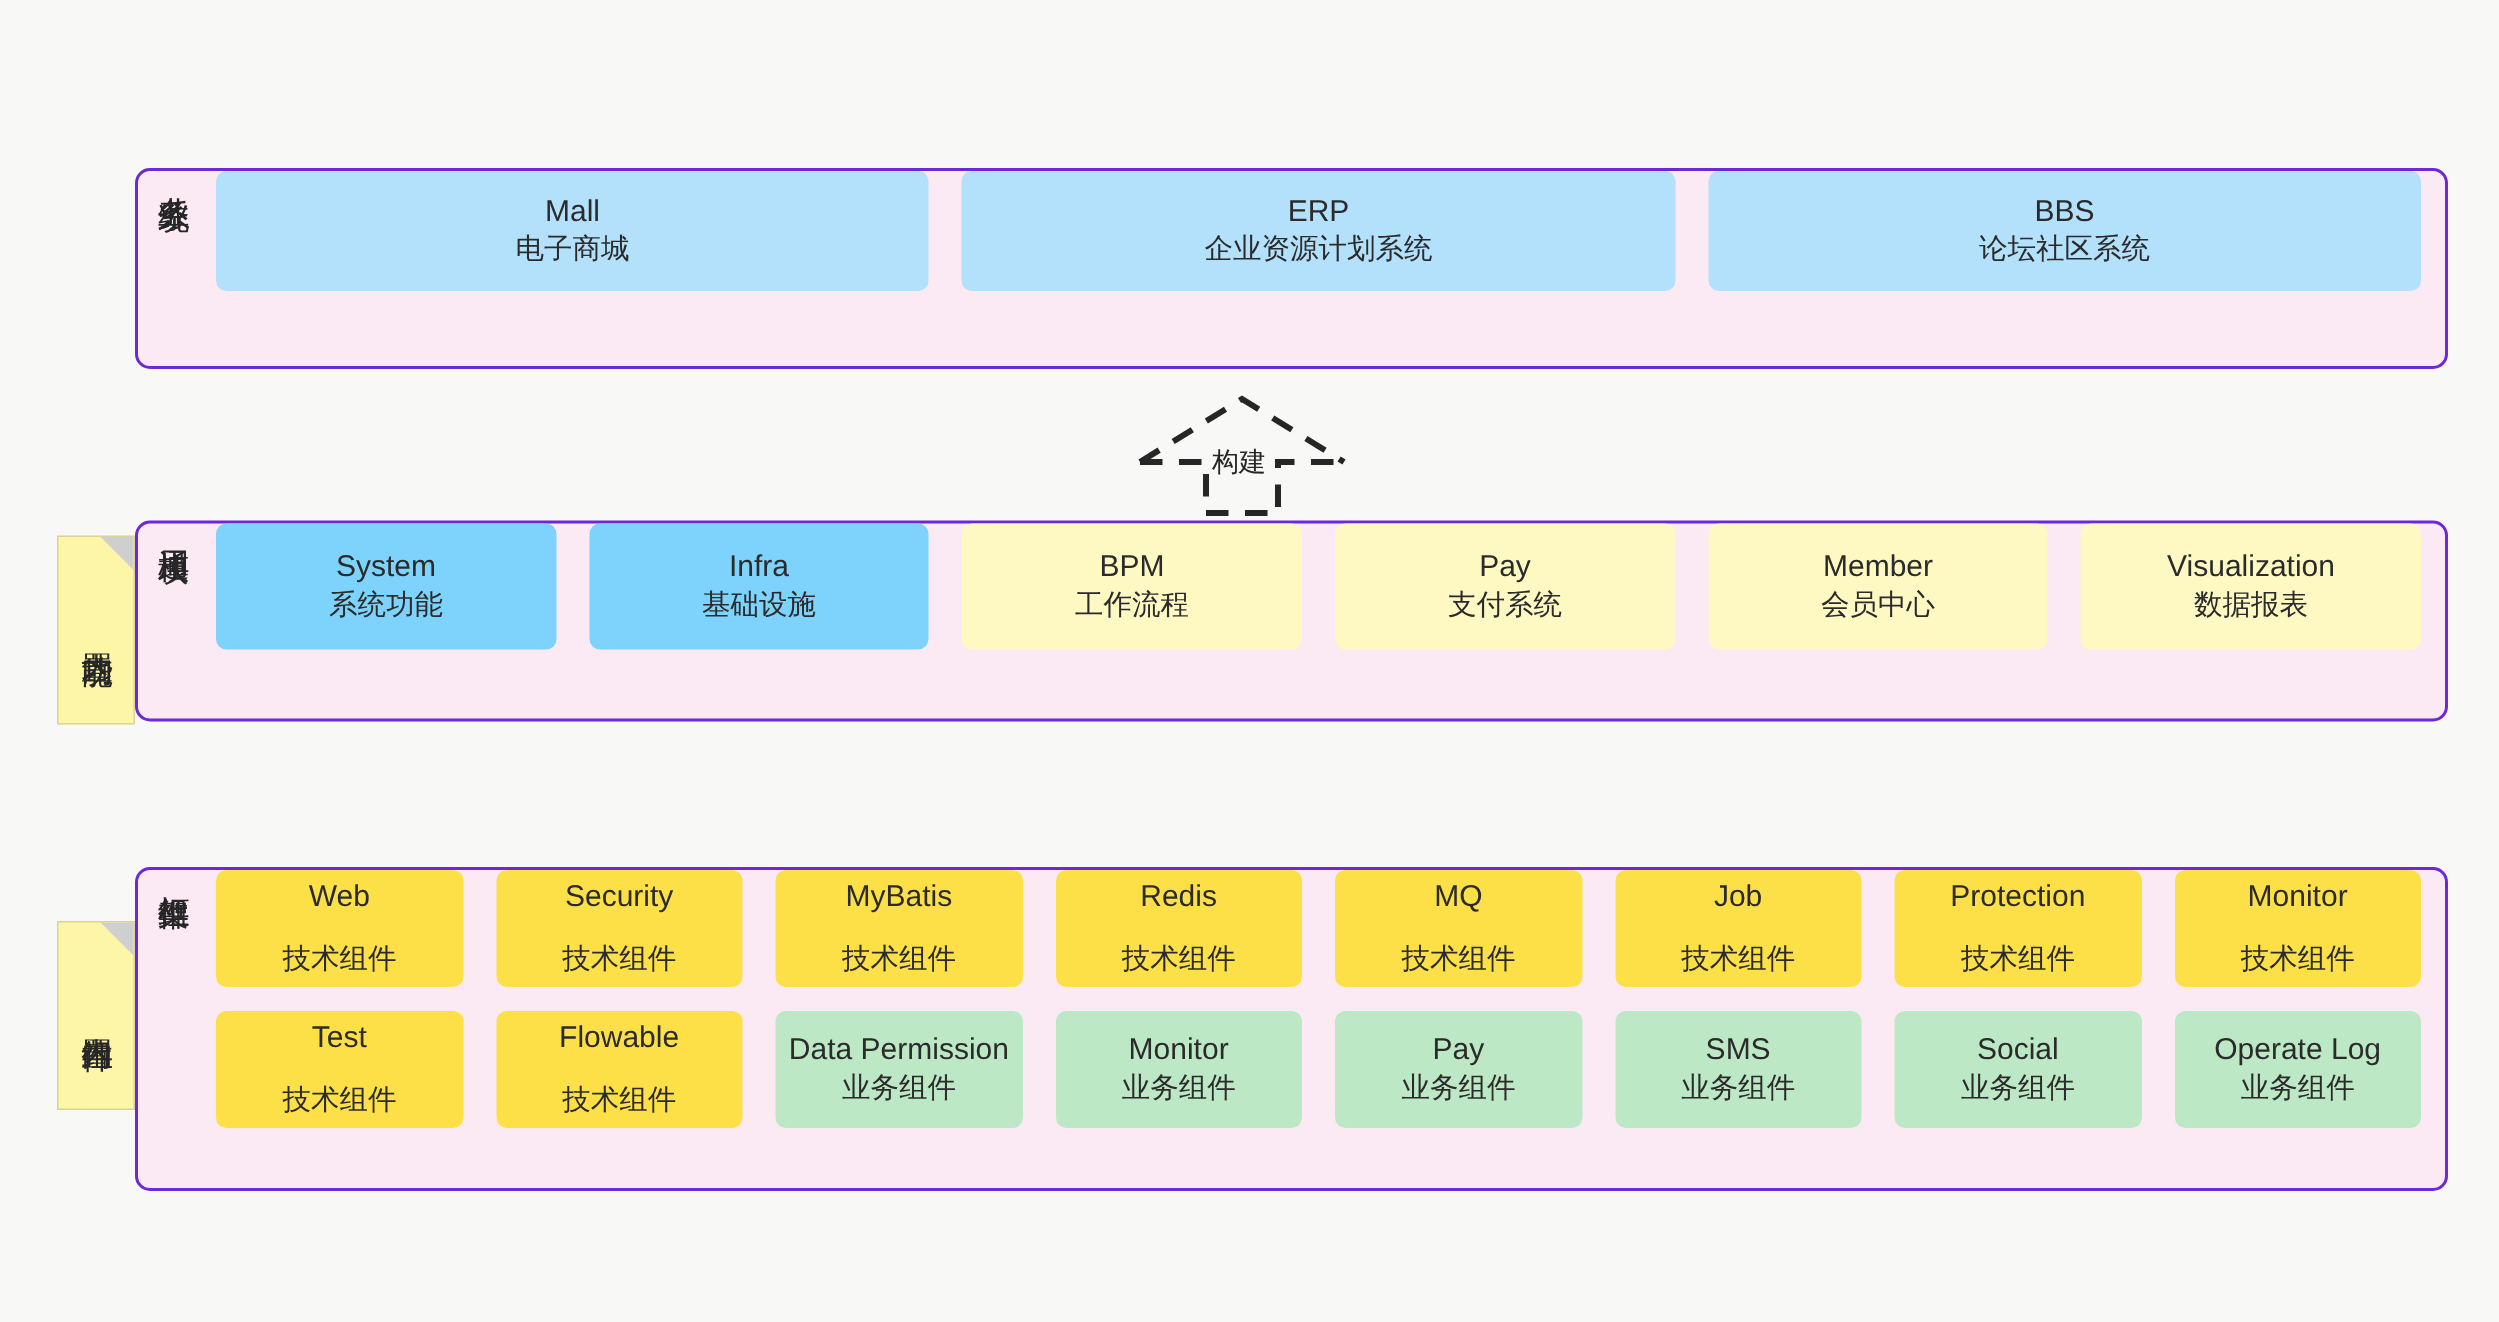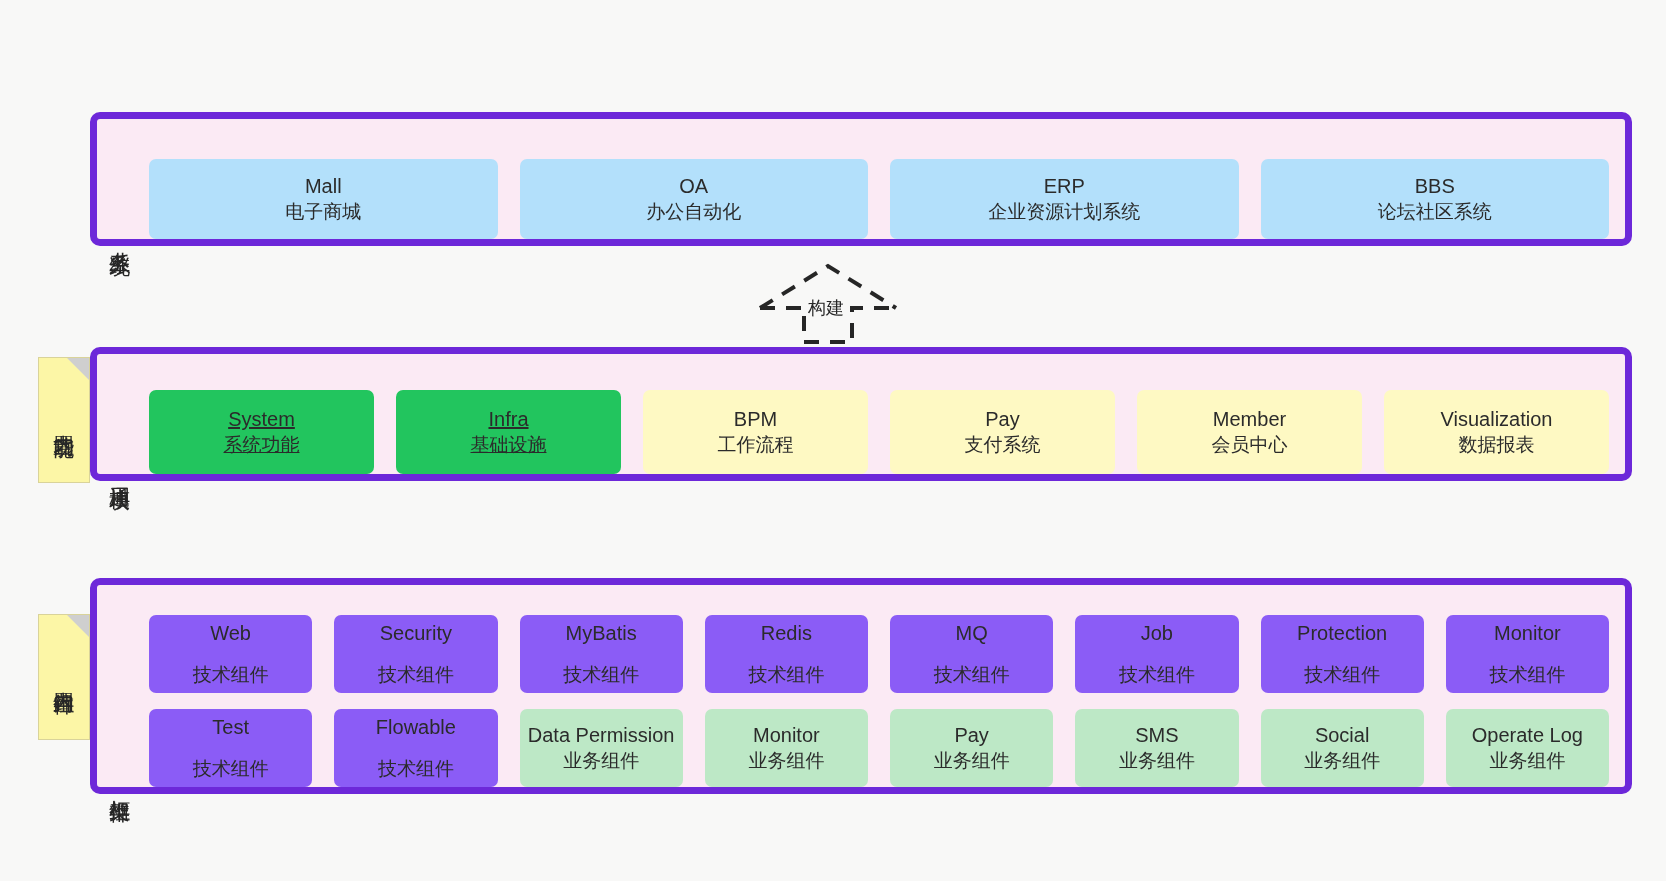--- a/index.html
+++ b/index.html
@@ -8,24 +8,24 @@
     background: #f8f8f7;
     font-family: "Liberation Sans", "DejaVu Sans", sans-serif;
     overflow: hidden;
   }
   #stage { position: relative; width: 1666px; height: 881px; }
 
   
   .layer {
     position: absolute;
     background: #fbeaf4;
-    border: 7px solid #6d28d9;
+    border: 2px solid #6d28d9;
     border-radius: 10px;
     display: flex;
-    align-items: flex-end;
+    align-items: flex-start;
   }
   .layer-title {
     width: 46px;
     flex: 0 0 46px;
     display: flex;
     align-items: center;
     justify-content: center;
     font-size: 21px;
     color: #262626;
     letter-spacing: 1px;
@@ -58,23 +58,23 @@
     justify-content: center;
     text-align: center;
     color: #2b2b2b;
     line-height: 1.26;
     padding: 4px 6px;
   }
   .card .t-en { font-size: 20px; }
   .card .t-cn { font-size: 19px; }
 
   .card.blue       { background: #b3e0fb; }
-  .card.red        { background: #22c55e; text-decoration: underline; }
+  .card.red        { background: #7dd3fc; }
   .card.pink       { background: #fef9c3; }
-  .card.green      { background: #8b5cf6; gap: 16px; }
+  .card.green      { background: #fde047; gap: 16px; }
   .card.lightgreen { background: #bde8c6; }
 
   
   .layer-business .card { height: 80px; }
   .layer-modules  .card { height: 84px; }
   .layer-framework .card { height: 78px; }
 
   
   .note {
     position: absolute;
@@ -118,24 +118,20 @@
 
   <div class="layer layer-business" style="left:90px; top:112px; width:1542px; height:134px;">
     <div class="layer-title">业务系统</div>
     <div class="layer-body">
       <div class="row">
           <div class="card blue">
             <div class="t-en">Mall</div>
             <div class="t-cn">电子商城</div>
           </div>
           <div class="card blue">
-            <div class="t-en">OA</div>
-            <div class="t-cn">办公自动化</div>
-          </div>
-          <div class="card blue">
             <div class="t-en">ERP</div>
             <div class="t-cn">企业资源计划系统</div>
           </div>
           <div class="card blue">
             <div class="t-en">BBS</div>
             <div class="t-cn">论坛社区系统</div>
           </div>
         </div>
     </div>
   </div>

